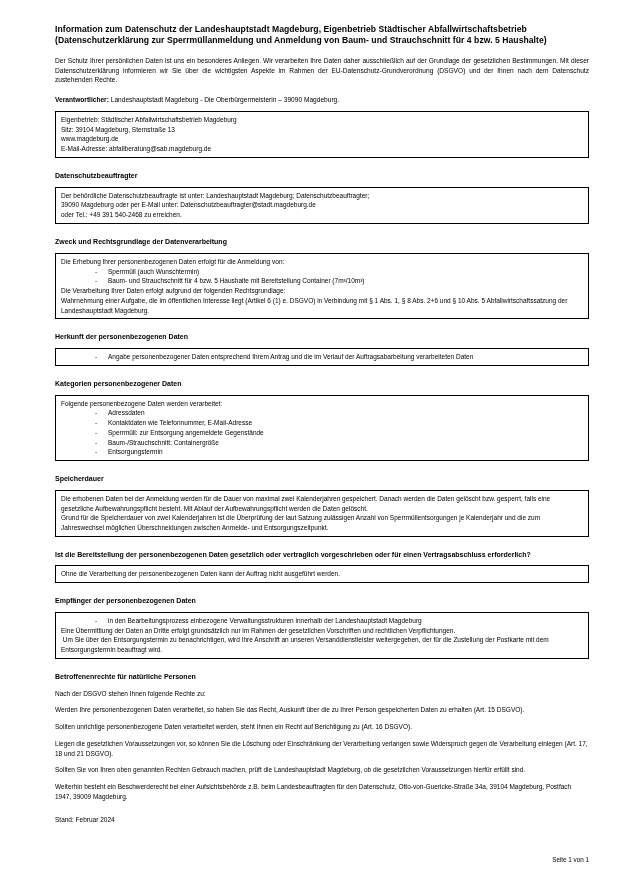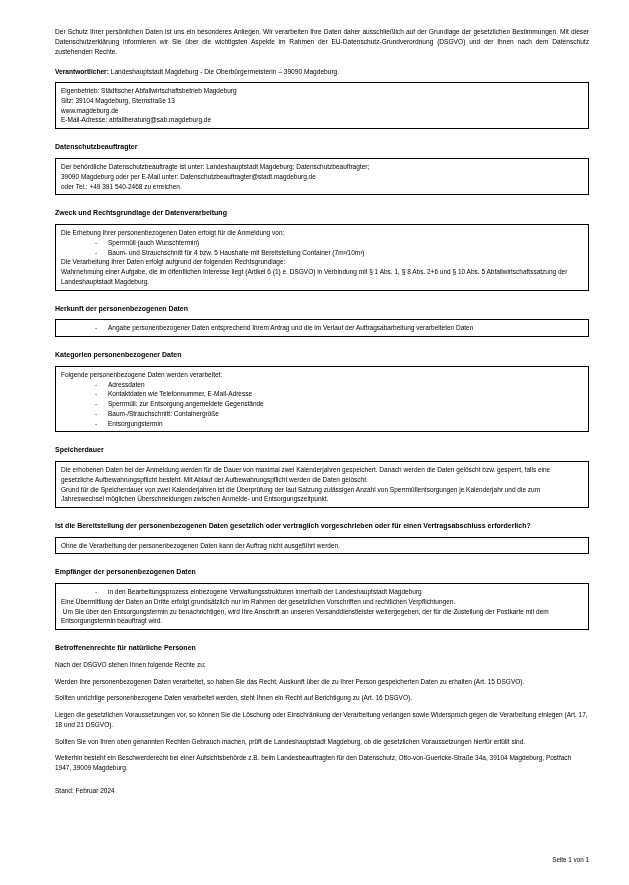--- a/index.html
+++ b/index.html
@@ -87,20 +87,21 @@
   .stand {
     font-size: 6.5px;
     margin: 14px 0 0 0;
   }
 </style>
 </head>
 <body>
 
 <div class="page">
 
+  <h1 class="title">Information zum Datenschutz der Landeshauptstadt Magdeburg, Eigenbetrieb Städtischer Abfallwirtschaftsbetrieb (Datenschutzerklärung zur Sperrmüllanmeldung und Anmeldung von Baum- und Strauchschnitt für 4 bzw. 5 Haushalte)</h1>
 
   <p class="body">Der Schutz Ihrer persönlichen Daten ist uns ein besonderes Anliegen. Wir verarbeiten Ihre Daten daher ausschließlich auf der Grundlage der gesetzlichen Bestimmungen. Mit dieser Datenschutzerklärung informieren wir Sie über die wichtigsten Aspekte im Rahmen der EU-Datenschutz-Grundverordnung (DSGVO) und der Ihnen nach dem Datenschutz zustehenden Rechte.</p>
 
   <p class="resp"><b>Verantwortlicher:</b> <span>Landeshauptstadt Magdeburg - Die Oberbürgermeisterin – 39090 Magdeburg.</span></p>
 
   <div class="box">
     <div class="line">Eigenbetrieb: Städtischer Abfallwirtschaftsbetrieb Magdeburg</div>
     <div class="line">Sitz: 39104 Magdeburg, Sternstraße 13</div>
     <div class="line">www.magdeburg.de</div>
     <div class="line">E-Mail-Adresse: abfallberatung@sab.magdeburg.de</div>

